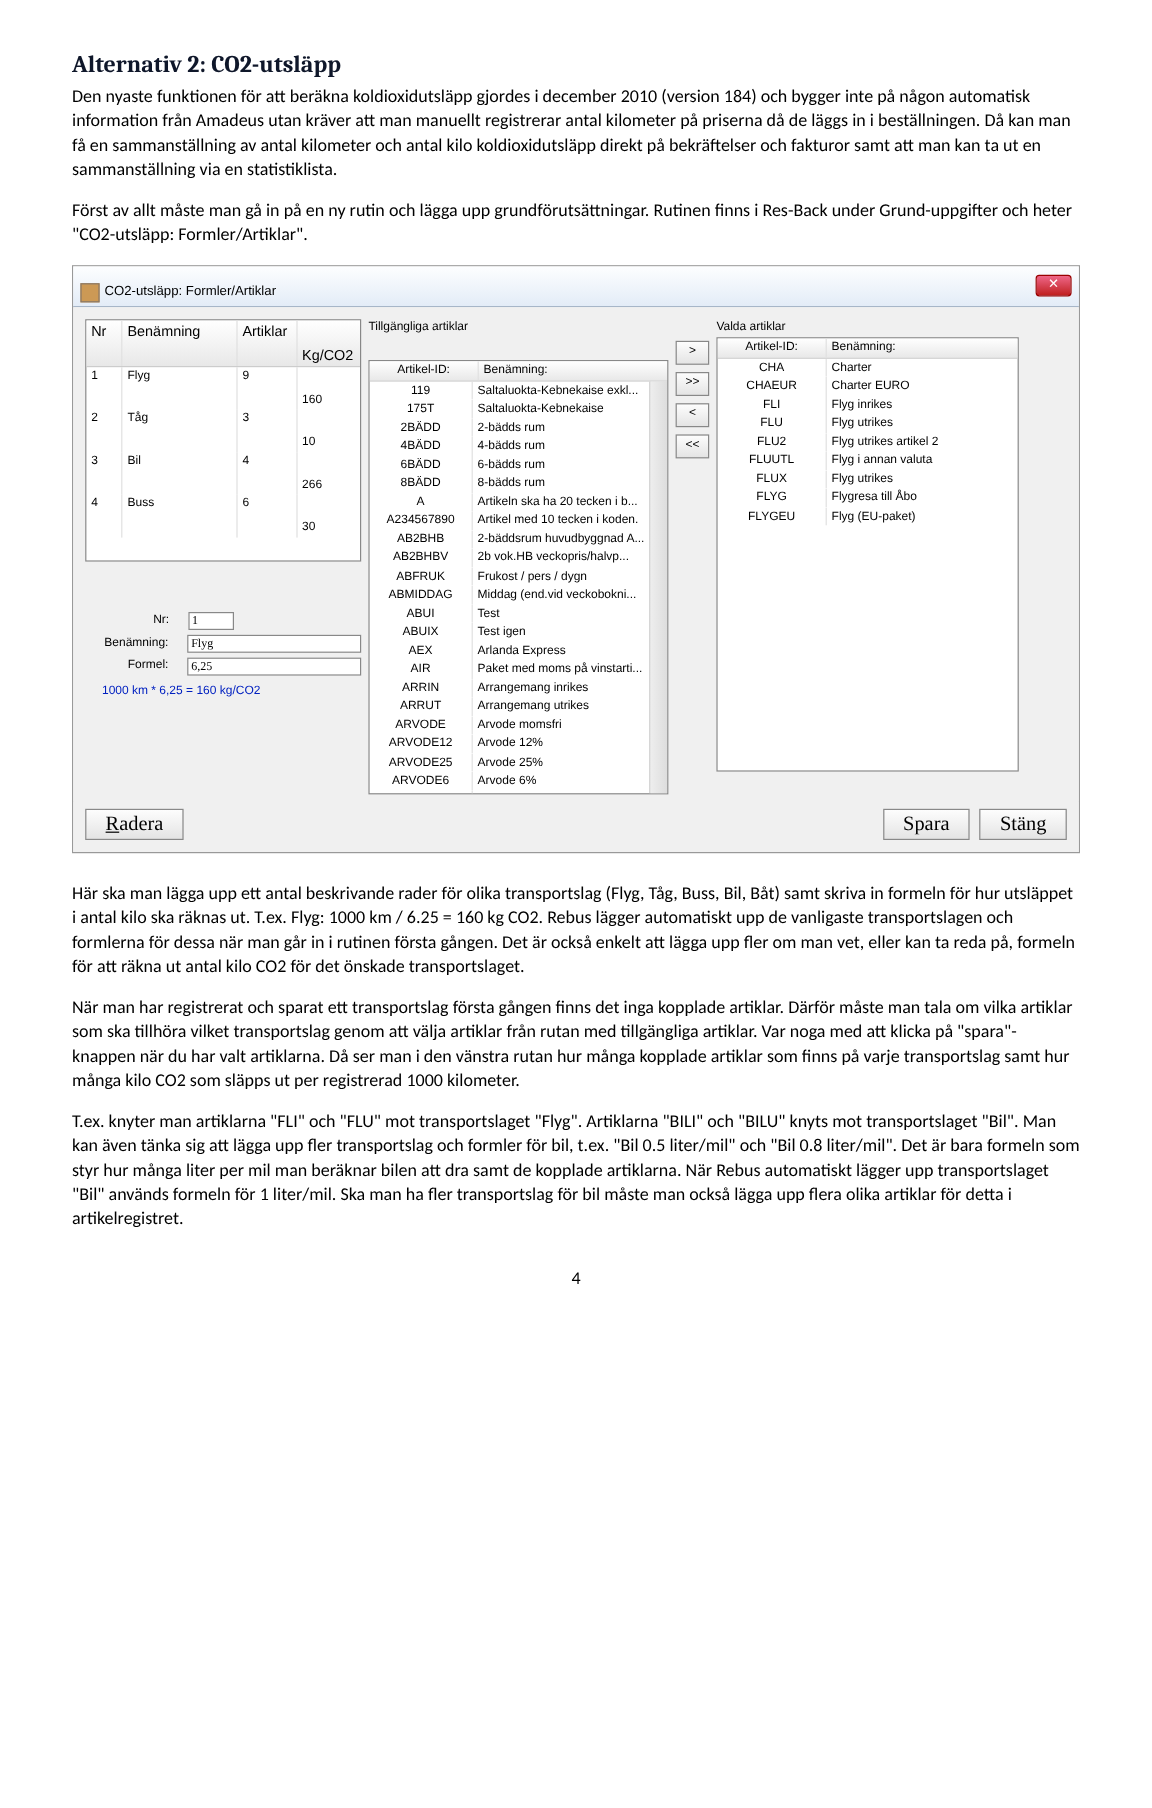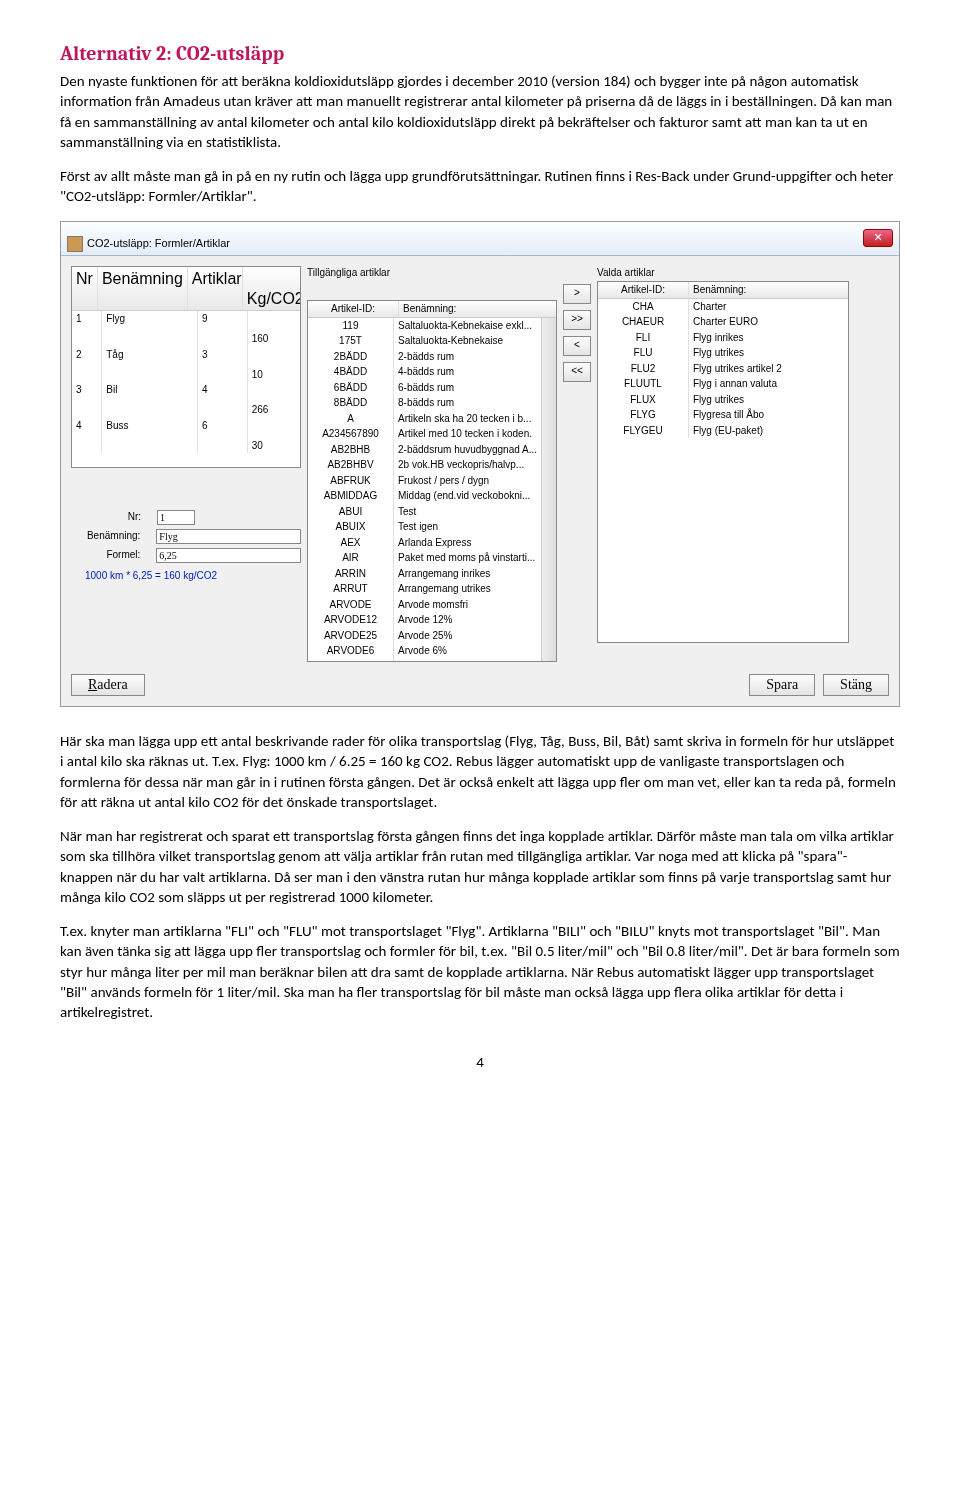--- a/index.html
+++ b/index.html
@@ -7,21 +7,21 @@
     width: 960px;
     margin: 0;
     padding: 40px 60px;
     box-sizing: border-box;
     color: #000;
     font-size: 15px;
     line-height: 1.35;
   }
   h2 {
     font-family: Cambria, Georgia, serif;
-    color: #be185d;
+    color: #0f172a;
     font-size: 20px;
     margin: 0 0 4px 0;
     font-weight: bold;
   }
   p { margin: 0 0 14px 0; text-align: left; }
   .screenshot {
     border: 1px solid #999;
     background: #f0f0f0;
     margin: 8px 0 24px 0;
     font-family: Tahoma, Arial, sans-serif;
@@ -66,21 +66,21 @@
   .formtable {
     background: #fff;
     border: 1px solid #888;
     height: 200px;
     overflow: hidden;
   }
   .fh {
     display: flex;
     background: linear-gradient(#fff,#e8e8e8);
     border-bottom: 1px solid #ccc;
-    font-size: 16px;
+    font-size: 12px;
   }
   .fh > div, .fr > div { padding: 1px 4px; }
   .col-nr { width: 24px; border-right: 1px solid #e0e0e0;}
   .col-ben { width: 98px; border-right: 1px solid #e0e0e0;}
   .col-art { width: 46px; border-right: 1px solid #e0e0e0;}
   .col-kg { width: 50px; margin-top: 20px; }
   .fr { display: flex; font-size: 10px; }
   .forminputs { margin-top: 40px; font-size: 10px; }
   .formrow { display: flex; align-items: center; margin-bottom: 4px; }
   .formrow label { width: 70px; text-align: right; padding-right: 16px; }
@@ -111,21 +111,21 @@
     background: #f0f0f0;
     padding: 6px 10px 10px 10px;
     display: flex;
     justify-content: space-between;
   }
   .winbtn {
     background: linear-gradient(#fdfdfd,#e4e4e4);
     border: 1px solid #888;
     padding: 2px 16px;
     font-family: Tahoma;
-    font-size: 14px;
+    font-size: 17px;
   }
   .rightside { display:flex; gap:8px; }
   .valdapanel { flex:1; }
   .availpanel { display:flex; flex-direction:column;gap:19px; }
   .pagenum { text-align: center; margin-top: 30px; font-size: 15px; }
   u.acc { text-decoration: underline; }
 </style>
 </head>
 <body>
 

